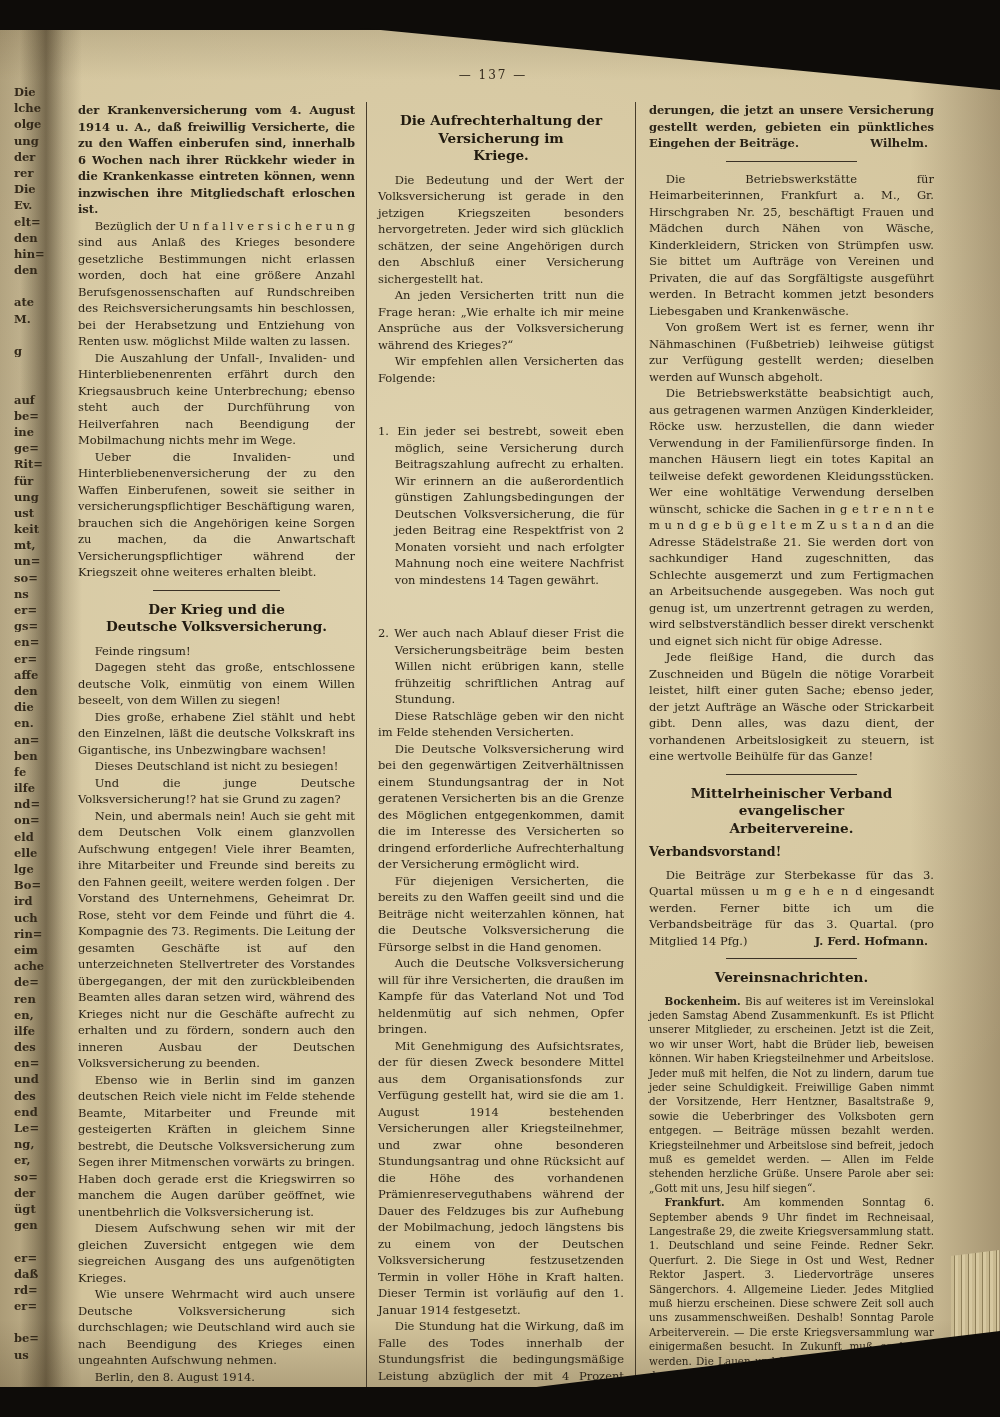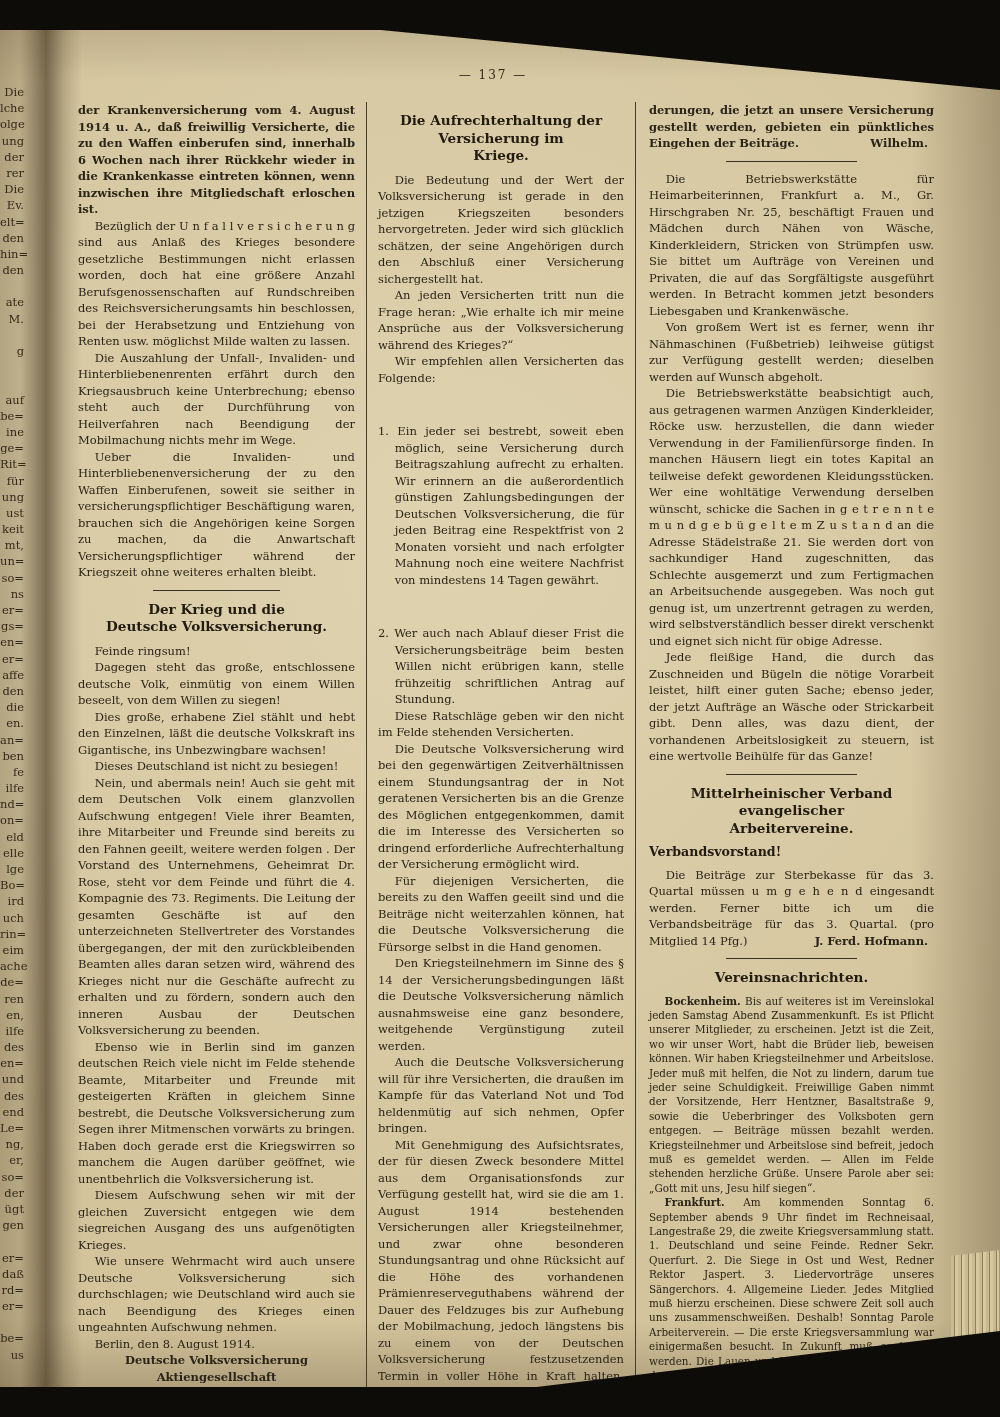--- a/index.html
+++ b/index.html
@@ -16,22 +16,22 @@
       linear-gradient(90deg, rgba(80,62,34,.30) 0, rgba(0,0,0,0) 7%, rgba(0,0,0,0) 91%, rgba(80,60,35,.35) 100%),
       linear-gradient(180deg, rgba(70,55,30,.18) 0, rgba(0,0,0,0) 4%, rgba(0,0,0,0) 95%, rgba(70,55,30,.25) 100%),
       var(--paper);
     color:var(--ink);
   }
   .gutter {
     position:absolute; left:20px; top:0; width:62px; height:100%;
     background:linear-gradient(90deg, rgba(0,0,0,0), rgba(44,32,14,.52) 42%, rgba(44,32,14,.18) 70%, rgba(0,0,0,0));
   }
   .frags {
-    position:absolute; left:0; top:58px; width:24px; text-align:right;
-    font-size:11.5px; line-height:16.2px; color:#33291a; font-weight:normal;
+    position:absolute; left:14px; top:58px; width:24px; text-align:left;
+    font-size:11.5px; line-height:16.2px; color:#33291a; font-weight:bold;
   }
   .frag { height:16.2px; white-space:nowrap; }
   .pagenum {
     position:absolute; left:428px; top:42px; width:130px; text-align:center;
     font-size:12px; letter-spacing:2px; color:#33291c;
   }
   .content {
     position:absolute; left:78px; top:76px; width:856px; display:flex;
     text-align:justify; font-size:11.5px; line-height:16.5px;
   }
@@ -160,40 +160,40 @@
         <p class="para">Bezüglich der U n f a l l v e r s i c h e r u n g sind aus Anlaß des Krieges besondere gesetzliche Bestimmungen nicht erlassen worden, doch hat eine größere Anzahl Berufsgenossenschaften auf Rundschreiben des Reichsversicherungsamts hin beschlossen, bei der Herabsetzung und Entziehung von Renten usw. möglichst Milde walten zu lassen.</p>
         <p class="para">Die Auszahlung der Unfall-, Invaliden- und Hinterbliebenenrenten erfährt durch den Kriegsausbruch keine Unterbrechung; ebenso steht auch der Durchführung von Heilverfahren nach Beendigung der Mobilmachung nichts mehr im Wege.</p>
         <p class="para">Ueber die Invaliden- und Hinterbliebenenversicherung der zu den Waffen Einberufenen, soweit sie seither in versicherungspflichtiger Beschäftigung waren, brauchen sich die Angehörigen keine Sorgen zu machen, da die Anwartschaft Versicherungspflichtiger während der Kriegszeit ohne weiteres erhalten bleibt.</p>
         <div class="rule"></div>
         <div class="heading">Der Krieg und die
 Deutsche Volksversicherung.</div>
         <p class="para">Feinde ringsum!</p>
         <p class="para">Dagegen steht das große, entschlossene deutsche Volk, einmütig von einem Willen beseelt, von dem Willen zu siegen!</p>
         <p class="para">Dies große, erhabene Ziel stählt und hebt den Einzelnen, läßt die deutsche Volkskraft ins Gigantische, ins Unbezwingbare wachsen!</p>
         <p class="para">Dieses Deutschland ist nicht zu besiegen!</p>
+        <p class="para">Und die junge Deutsche Volksversicherung!? hat sie Grund zu zagen?</p>
         <p class="para">Nein, und abermals nein! Auch sie geht mit dem Deutschen Volk einem glanzvollen Aufschwung entgegen! Viele ihrer Beamten, ihre Mitarbeiter und Freunde sind bereits zu den Fahnen geeilt, weitere werden folgen . Der Vorstand des Unternehmens, Geheimrat Dr. Rose, steht vor dem Feinde und führt die 4. Kompagnie des 73. Regiments. Die Leitung der gesamten Geschäfte ist auf den unterzeichneten Stellvertreter des Vorstandes übergegangen, der mit den zurückbleibenden Beamten alles daran setzen wird, während des Krieges nicht nur die Geschäfte aufrecht zu erhalten und zu fördern, sondern auch den inneren Ausbau der Deutschen Volksversicherung zu beenden.</p>
         <p class="para">Ebenso wie in Berlin sind im ganzen deutschen Reich viele nicht im Felde stehende Beamte, Mitarbeiter und Freunde mit gesteigerten Kräften in gleichem Sinne bestrebt, die Deutsche Volksversicherung zum Segen ihrer Mitmenschen vorwärts zu bringen. Haben doch gerade erst die Kriegswirren so manchem die Augen darüber geöffnet, wie unentbehrlich die Volksversicherung ist.</p>
         <p class="para">Diesem Aufschwung sehen wir mit der gleichen Zuversicht entgegen wie dem siegreichen Ausgang des uns aufgenötigten Krieges.</p>
         <p class="para">Wie unsere Wehrmacht wird auch unsere Deutsche Volksversicherung sich durchschlagen; wie Deutschland wird auch sie nach Beendigung des Krieges einen ungeahnten Aufschwung nehmen.</p>
         <p class="para">Berlin, den 8. August 1914.</p>
         <p class="para centerbold">Deutsche Volksversicherung Aktiengesellschaft</p>
         <p class="para center">Dr. P i t s c h k e, Regierungsrat.</p>
       </div>
     <div class="col col2">
         <div class="heading">Die Aufrechterhaltung der Versicherung im
 Kriege.</div>
         <p class="para">Die Bedeutung und der Wert der Volksversicherung ist gerade in den jetzigen Kriegszeiten besonders hervorgetreten. Jeder wird sich glücklich schätzen, der seine Angehörigen durch den Abschluß einer Versicherung sichergestellt hat.</p>
         <p class="para">An jeden Versicherten tritt nun die Frage heran: „Wie erhalte ich mir meine Ansprüche aus der Volksversicherung während des Krieges?“</p>
         <p class="para">Wir empfehlen allen Versicherten das Folgende:</p>
         <p class="para list">1. Ein jeder sei bestrebt, soweit eben möglich, seine Versicherung durch Beitragszahlung aufrecht zu erhalten. Wir erinnern an die außerordentlich günstigen Zahlungsbedingungen der Deutschen Volksversicherung, die für jeden Beitrag eine Respektfrist von 2 Monaten vorsieht und nach erfolgter Mahnung noch eine weitere Nachfrist von mindestens 14 Tagen gewährt.</p>
         <p class="para list">2. Wer auch nach Ablauf dieser Frist die Versicherungsbeiträge beim besten Willen nicht erübrigen kann, stelle frühzeitig schriftlichen Antrag auf Stundung.</p>
         <p class="para">Diese Ratschläge geben wir den nicht im Felde stehenden Versicherten.</p>
         <p class="para">Die Deutsche Volksversicherung wird bei den gegenwärtigen Zeitverhältnissen einem Stundungsantrag der in Not geratenen Versicherten bis an die Grenze des Möglichen entgegenkommen, damit die im Interesse des Versicherten so dringend erforderliche Aufrechterhaltung der Versicherung ermöglicht wird.</p>
         <p class="para">Für diejenigen Versicherten, die bereits zu den Waffen geeilt sind und die Beiträge nicht weiterzahlen können, hat die Deutsche Volksversicherung die Fürsorge selbst in die Hand genomen.</p>
-        <p class="para">Den Kriegsteilnehmern im Sinne des § 14 der Versicherungsbedingungen läßt die Deutsche Volksversicherung nämlich ausnahmsweise eine ganz besondere, weitgehende Vergünstigung zuteil werden.</p>
         <p class="para">Auch die Deutsche Volksversicherung will für ihre Versicherten, die draußen im Kampfe für das Vaterland Not und Tod heldenmütig auf sich nehmen, Opfer bringen.</p>
         <p class="para">Mit Genehmigung des Aufsichtsrates, der für diesen Zweck besondere Mittel aus dem Organisationsfonds zur Verfügung gestellt hat, wird sie die am 1. August 1914 bestehenden Versicherungen aller Kriegsteilnehmer, und zwar ohne besonderen Stundungsantrag und ohne Rücksicht auf die Höhe des vorhandenen Prämienreserveguthabens während der Dauer des Feldzuges bis zur Aufhebung der Mobilmachung, jedoch längstens bis zu einem von der Deutschen Volksversicherung festzusetzenden Termin in voller Höhe in Kraft halten. Dieser Termin ist vorläufig auf den 1. Januar 1914 festgesetzt.</p>
         <p class="para">Die Stundung hat die Wirkung, daß im Falle des Todes innerhalb der Stundungsfrist die bedingungsmäßige Leistung abzüglich der mit 4 Prozent verzinsten Rückstände gezahlt wird. Ist Stundung besonders beantragt und nach § 7 der Versicherungsbedingungen gewährt, so gelten die für den einzelnen Fall festgesetzten Fristen, sofern sie über den allgemein bestimmten Termin (1. Januar 1915 hinausgehen.</p>
       </div>
     <div class="col col3">
         <p class="para noindent">derungen, die jetzt an unsere Versicherung gestellt werden, gebieten ein pünktliches Eingehen der Beiträge.</p>
         <p class="para sigup">Wilhelm.</p>
         <div class="rule"></div>
         <p class="para">Die Betriebswerkstätte für Heimarbeiterinnen, Frankfurt a. M., Gr. Hirschgraben Nr. 25, beschäftigt Frauen und Mädchen durch Nähen von Wäsche, Kinderkleidern, Stricken von Strümpfen usw. Sie bittet um Aufträge von Vereinen und Privaten, die auf das Sorgfältigste ausgeführt werden. In Betracht kommen jetzt besonders Liebesgaben und Krankenwäsche.</p>
         <p class="para">Von großem Wert ist es ferner, wenn ihr Nähmaschinen (Fußbetrieb) leihweise gütigst zur Verfügung gestellt werden; dieselben werden auf Wunsch abgeholt.</p>

